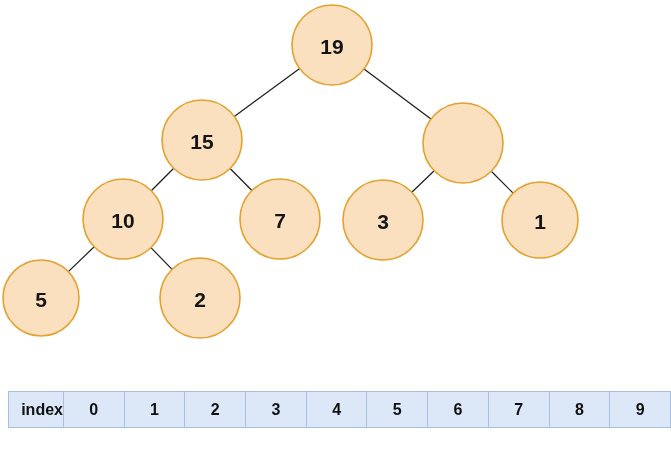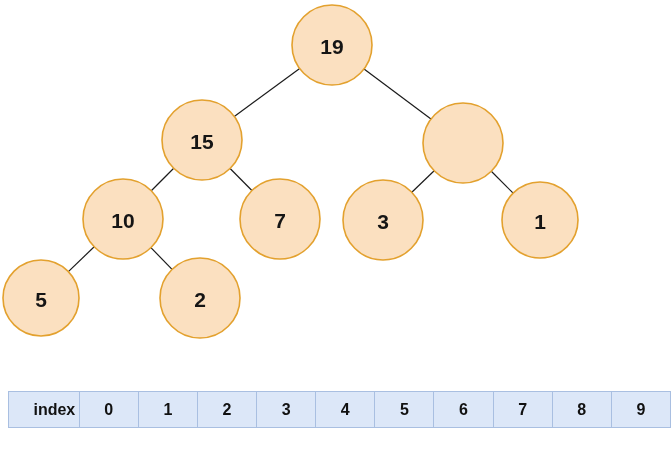--- a/index.html
+++ b/index.html
@@ -70,22 +70,22 @@
     font-family: "Liberation Sans", sans-serif;
     font-size: 16px;
     font-weight: bold;
     color: #111111;
     text-align: center;
     vertical-align: middle;
     padding: 0;
   }
   table.array-table td.row-header {
     width: 49px;
-    text-align: center;
-    padding-left: 21px;
+    text-align: right;
+    padding-left: 5px;
     margin-top: 40px;
   }
   table.array-table td.cell {
     width: 60px;
   }
 </style>
 </head>
 <body>
 
 <div id="diagram-root">

